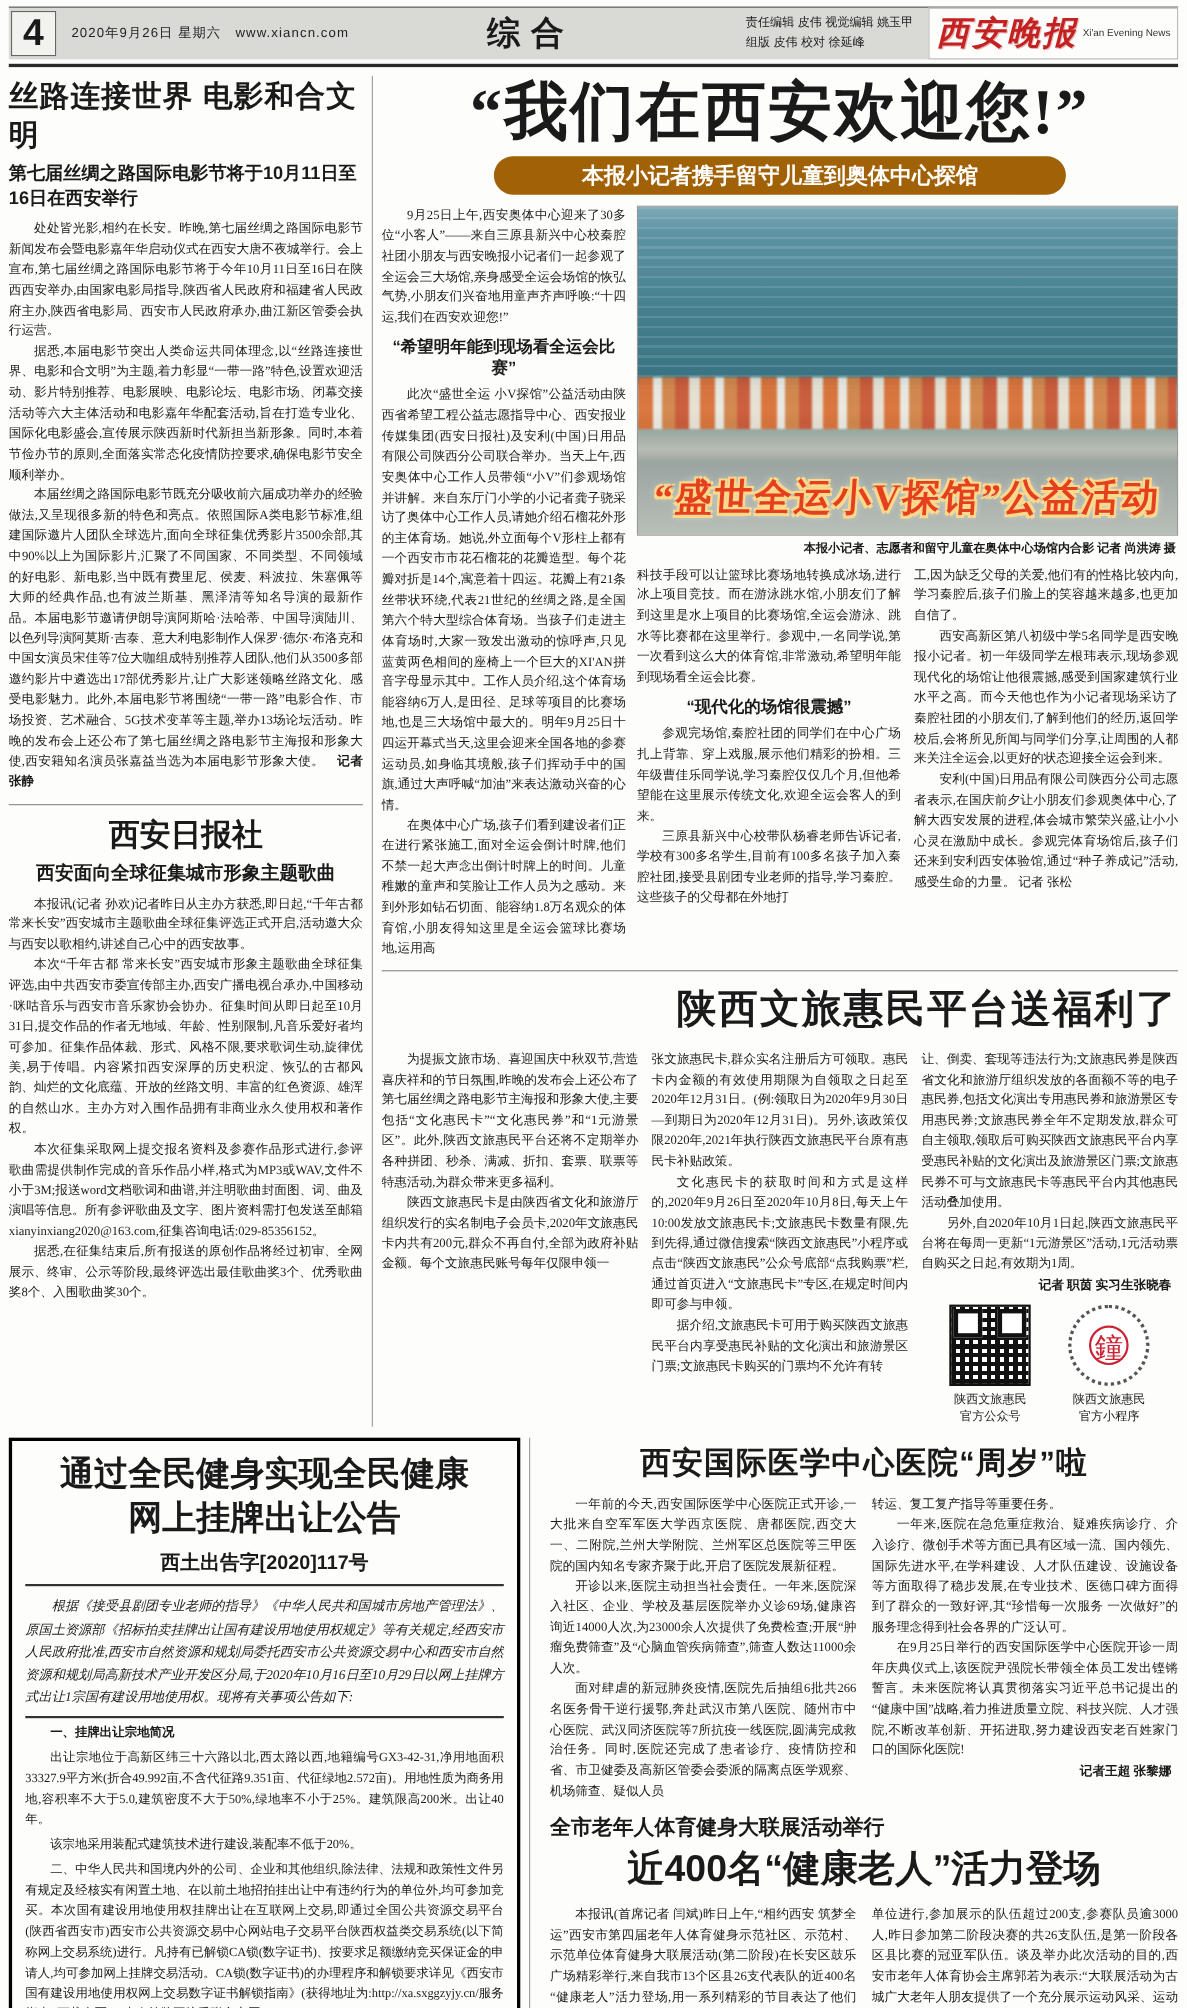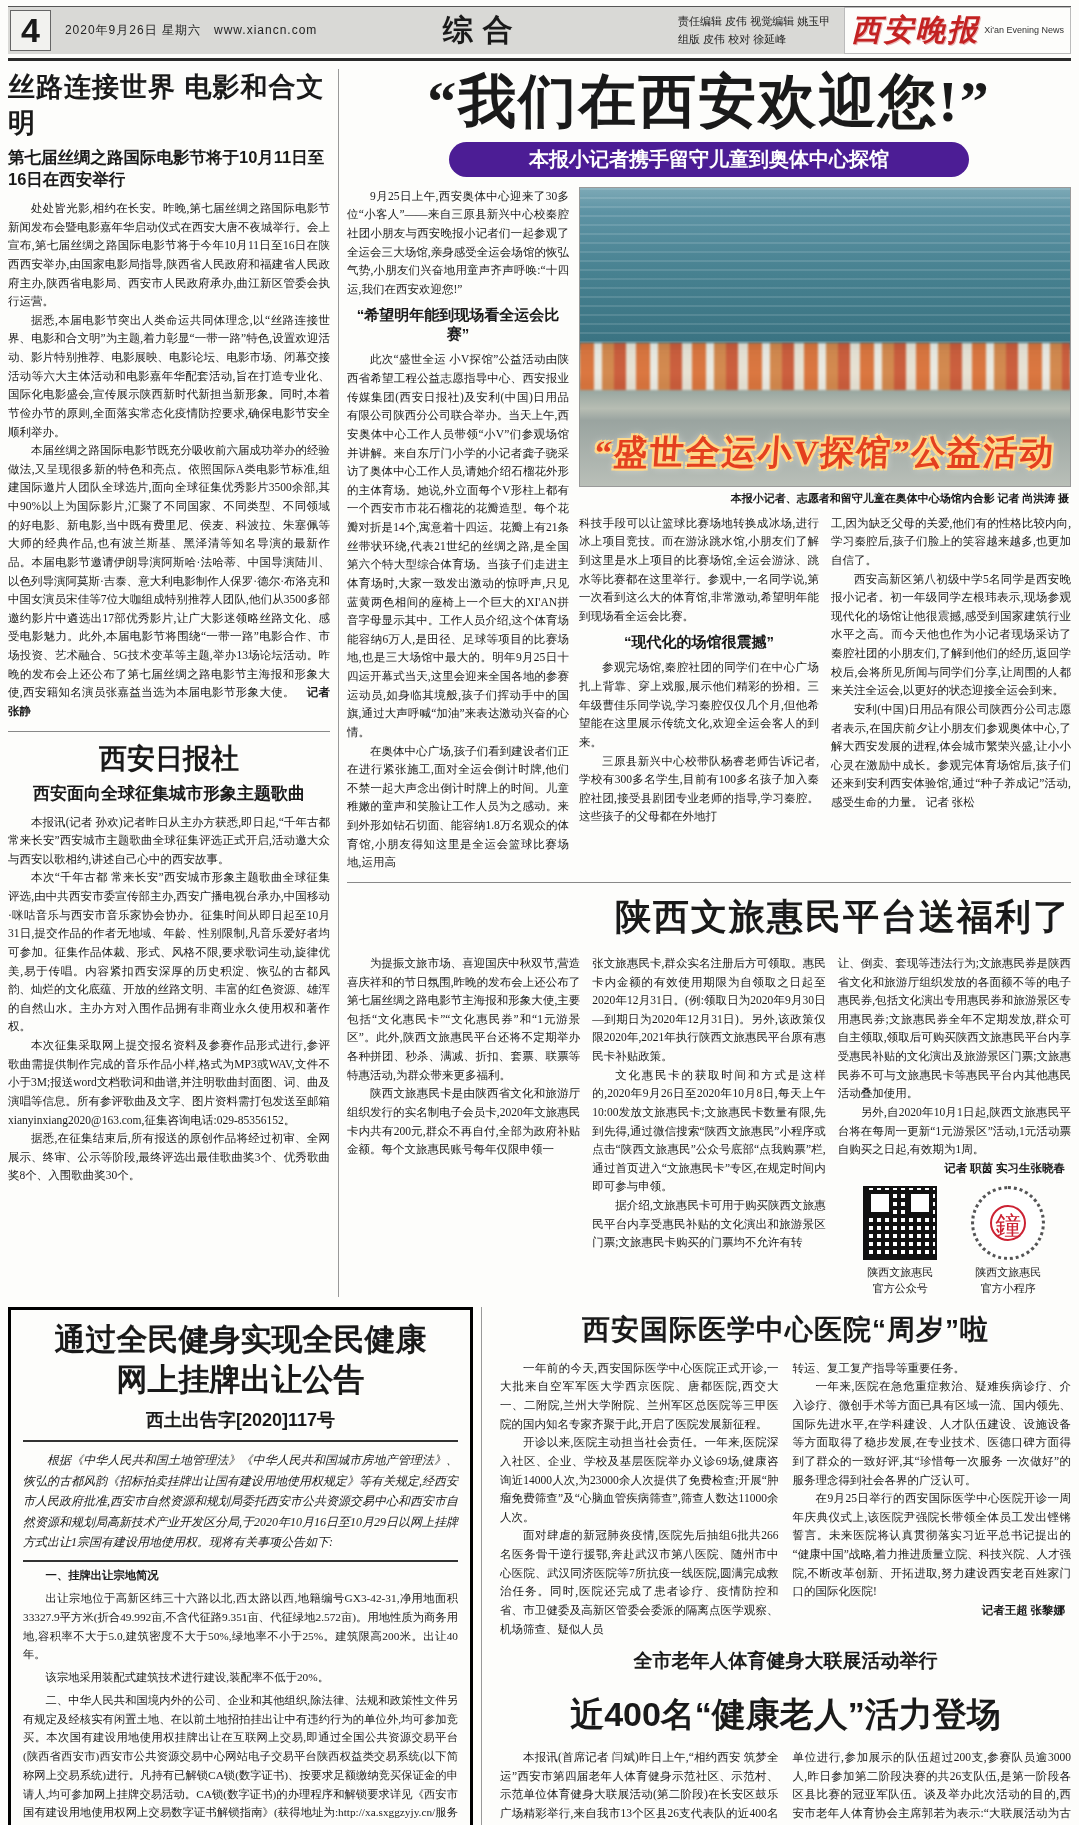--- a/index.html
+++ b/index.html
@@ -31,21 +31,21 @@
   .left-col { width:322px; flex:none; }
   .center-col { flex:1; min-width:0; }
 
   .silk-h1 { font-size:27px; font-weight:bold; font-family:"Liberation Sans",sans-serif; letter-spacing:1px; }
   .silk-h2 { font-size:16.5px; font-weight:bold; margin:6px 0 8px; font-family:"Liberation Sans",sans-serif; }
   .song-wrap { border-top:1px solid #888; margin-top:10px; padding-top:8px; }
   .song-h1 { font-size:28px; font-weight:bold; text-align:center; font-family:"Liberation Sans",sans-serif; }
   .song-h2 { font-size:17px; font-weight:bold; text-align:center; margin:4px 0 8px; font-family:"Liberation Sans",sans-serif; }
 
   .main-h1 { font-size:58px; font-weight:bold; text-align:center; letter-spacing:2px; line-height:1.15; }
-  .main-banner { background:#4c1d95; color:#fff; font-size:20px; font-weight:bold; text-align:center; border-radius:18px; padding:4px 30px; width:520px; margin:6px auto 10px; font-family:"Liberation Sans",sans-serif; }
+  .main-banner { background:#a16207; color:#fff; font-size:20px; font-weight:bold; text-align:center; border-radius:18px; padding:4px 30px; width:520px; margin:6px auto 10px; font-family:"Liberation Sans",sans-serif; }
   .main-body { display:flex; }
   .main-c1 { width:222px; flex:none; }
   .main-right { flex:1; min-width:0; margin-left:10px; }
   .photo { position:relative; height:300px; border:1px solid #999; overflow:hidden;
     background:
       linear-gradient(180deg, #7da9b6 0%, #5d93a4 8%, #46808f 30%, #3a7382 52%, #9fb4ae 56%, #c2c9bb 62%, #8e9f9a 66%, #b7bdb3 74%, #9aa4a0 78%, #b9bfb8 100%); }
   .photo .seats { position:absolute; inset:0 0 45% 0; background:repeating-linear-gradient(180deg, rgba(255,255,255,.12) 0 2px, transparent 2px 9px); }
   .photo .crowd { position:absolute; left:0; right:0; top:52%; height:16%;
     background:repeating-linear-gradient(90deg, #e06a2c 0 14px, #f3f0e8 14px 22px, #d8803e 22px 34px, #cf4f2a 34px 46px, #efe7d8 46px 56px); filter:blur(1px); opacity:.85; }
   .photo-banner { position:absolute; left:0; right:0; bottom:10px; text-align:center; font-size:34px; font-weight:bold; color:#e4401f; letter-spacing:2px;
@@ -79,22 +79,22 @@
   .land-doc { font-size:18px; font-weight:bold; text-align:center; margin:8px 0; font-family:"Liberation Sans",sans-serif; }
   .land-intro { border-top:2px solid #333; border-bottom:2px solid #333; padding:8px 0; font-style:italic; font-size:12px; line-height:1.7; text-align:justify; text-indent:2em; }
   .land-box .p { font-size:11.3px; line-height:1.66; margin-top:4px; }
   .land-sec { font-weight:bold; }
 
   .right-bot { flex:1; min-width:0; margin-left:10px; }
   .hosp-h1 { font-size:28px; font-weight:bold; text-align:center; margin:4px 0 10px; font-family:"Liberation Sans",sans-serif; letter-spacing:1px; }
   .two-cols { display:flex; }
   .two-cols > div { flex:1; min-width:0; }
   .two-cols > div + div { margin-left:14px; }
-  .elder-kicker { font-size:19px; font-weight:bold; text-align:center; margin-top:10px; font-family:"Liberation Sans",sans-serif; }
-  .elder-h1 { font-size:34px; font-weight:bold; text-align:center; margin:18px 0 10px; font-family:"Liberation Sans",sans-serif; }
+  .elder-kicker { font-size:19px; font-weight:bold; margin-top:10px; font-family:"Liberation Sans",sans-serif; }
+  .elder-h1 { font-size:34px; font-weight:bold; text-align:center; margin:2px 0 10px; font-family:"Liberation Sans",sans-serif; }
 </style>
 </head>
 <body>
 
 <div class="page">
 
   <header class="hdr">
     <div class="hdr-band">
       <div class="pageno">4</div>
       <div class="dateline">
@@ -209,21 +209,21 @@
     </section>
   </div>
 
   <div class="bot-row">
     <section class="land-box">
       <h1 class="land-h1">
         <div>通过全民健身实现全民健康</div>
         <div>网上挂牌出让公告</div>
       </h1>
       <div class="land-doc">西土出告字[2020]117号</div>
-      <p class="land-intro">根据《中华人民共和国土地管理法》《中华人民共和国城市房地产管理法》、恢弘的古都风韵《招标拍卖挂牌出让国有建设用地使用权规定》等有关规定,经西安市人民政府批准,西安市自然资源和规划局委托西安市公共资源交易中心和西安市自然资源和规划局高新技术产业开发区分局,于2020年10月16日至10月29日以网上挂牌方式出让1宗国有建设用地使用权。现将有关事项公告如下:</p>
+      <p class="land-intro">根据《接受县剧团专业老师的指导》《中华人民共和国城市房地产管理法》、原国土资源部《招标拍卖挂牌出让国有建设用地使用权规定》等有关规定,经西安市人民政府批准,西安市自然资源和规划局委托西安市公共资源交易中心和西安市自然资源和规划局高新技术产业开发区分局,于2020年10月16日至10月29日以网上挂牌方式出让1宗国有建设用地使用权。现将有关事项公告如下:</p>
       <p class="p land-sec">一、挂牌出让宗地简况</p>
       <p class="p">出让宗地位于高新区纬三十六路以北,西太路以西,地籍编号GX3-42-31,净用地面积33327.9平方米(折合49.992亩,不含代征路9.351亩、代征绿地2.572亩)。用地性质为商务用地,容积率不大于5.0,建筑密度不大于50%,绿地率不小于25%。建筑限高200米。出让40年。</p>
       <p class="p">该宗地采用装配式建筑技术进行建设,装配率不低于20%。</p>
       <p class="p">二、中华人民共和国境内外的公司、企业和其他组织,除法律、法规和政策性文件另有规定及经核实有闲置土地、在以前土地招拍挂出让中有违约行为的单位外,均可参加竞买。本次国有建设用地使用权挂牌出让在互联网上交易,即通过全国公共资源交易平台(陕西省西安市)西安市公共资源交易中心网站电子交易平台陕西权益类交易系统(以下简称网上交易系统)进行。凡持有已解锁CA锁(数字证书)、按要求足额缴纳竞买保证金的申请人,均可参加网上挂牌交易活动。CA锁(数字证书)的办理程序和解锁要求详见《西安市国有建设用地使用权网上交易数字证书解锁指南》(获得地址为:http://xa.sxggzyjy.cn/服务指南&gt;下载专区)。本次挂牌不接受联合竞买。</p>
 
     </section>
 
     <div class="v-rule"></div>
 
     <section class="right-bot">

